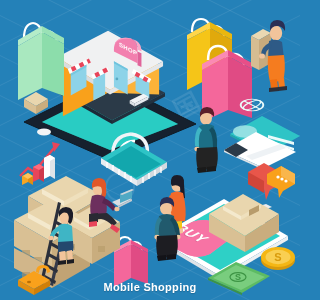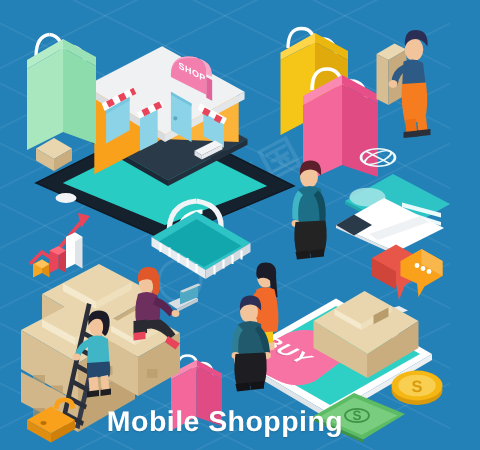--- a/index.html
+++ b/index.html
@@ -19,21 +19,21 @@
   .obj{position:absolute;}
 
   
   .wm{position:absolute;left:95px;top:108px;font-size:26px;color:rgba(255,255,255,.10);
       letter-spacing:2px;transform:rotate(-28deg);font-weight:700;}
   .wm2{position:absolute;left:105px;top:172px;width:26px;height:26px;border:2px solid rgba(255,255,255,.10);
        border-radius:50%;transform:rotate(-28deg);}
 
   
   #title{position:absolute;left:0;right:0;bottom:7px;text-align:center;color:#ffffff;
-         font-size:19px;font-weight:bold;letter-spacing:.3px;
+         font-size:11px;font-weight:bold;letter-spacing:.3px;
          text-shadow:0 1px 1px rgba(0,0,0,.18);}
 
   
   #tablet{left:16px;top:78px;width:186px;height:84px;}
 
   
   #store{left:52px;top:18px;width:118px;height:110px;}
 
   
   #phone{left:152px;top:180px;width:140px;height:100px;}

